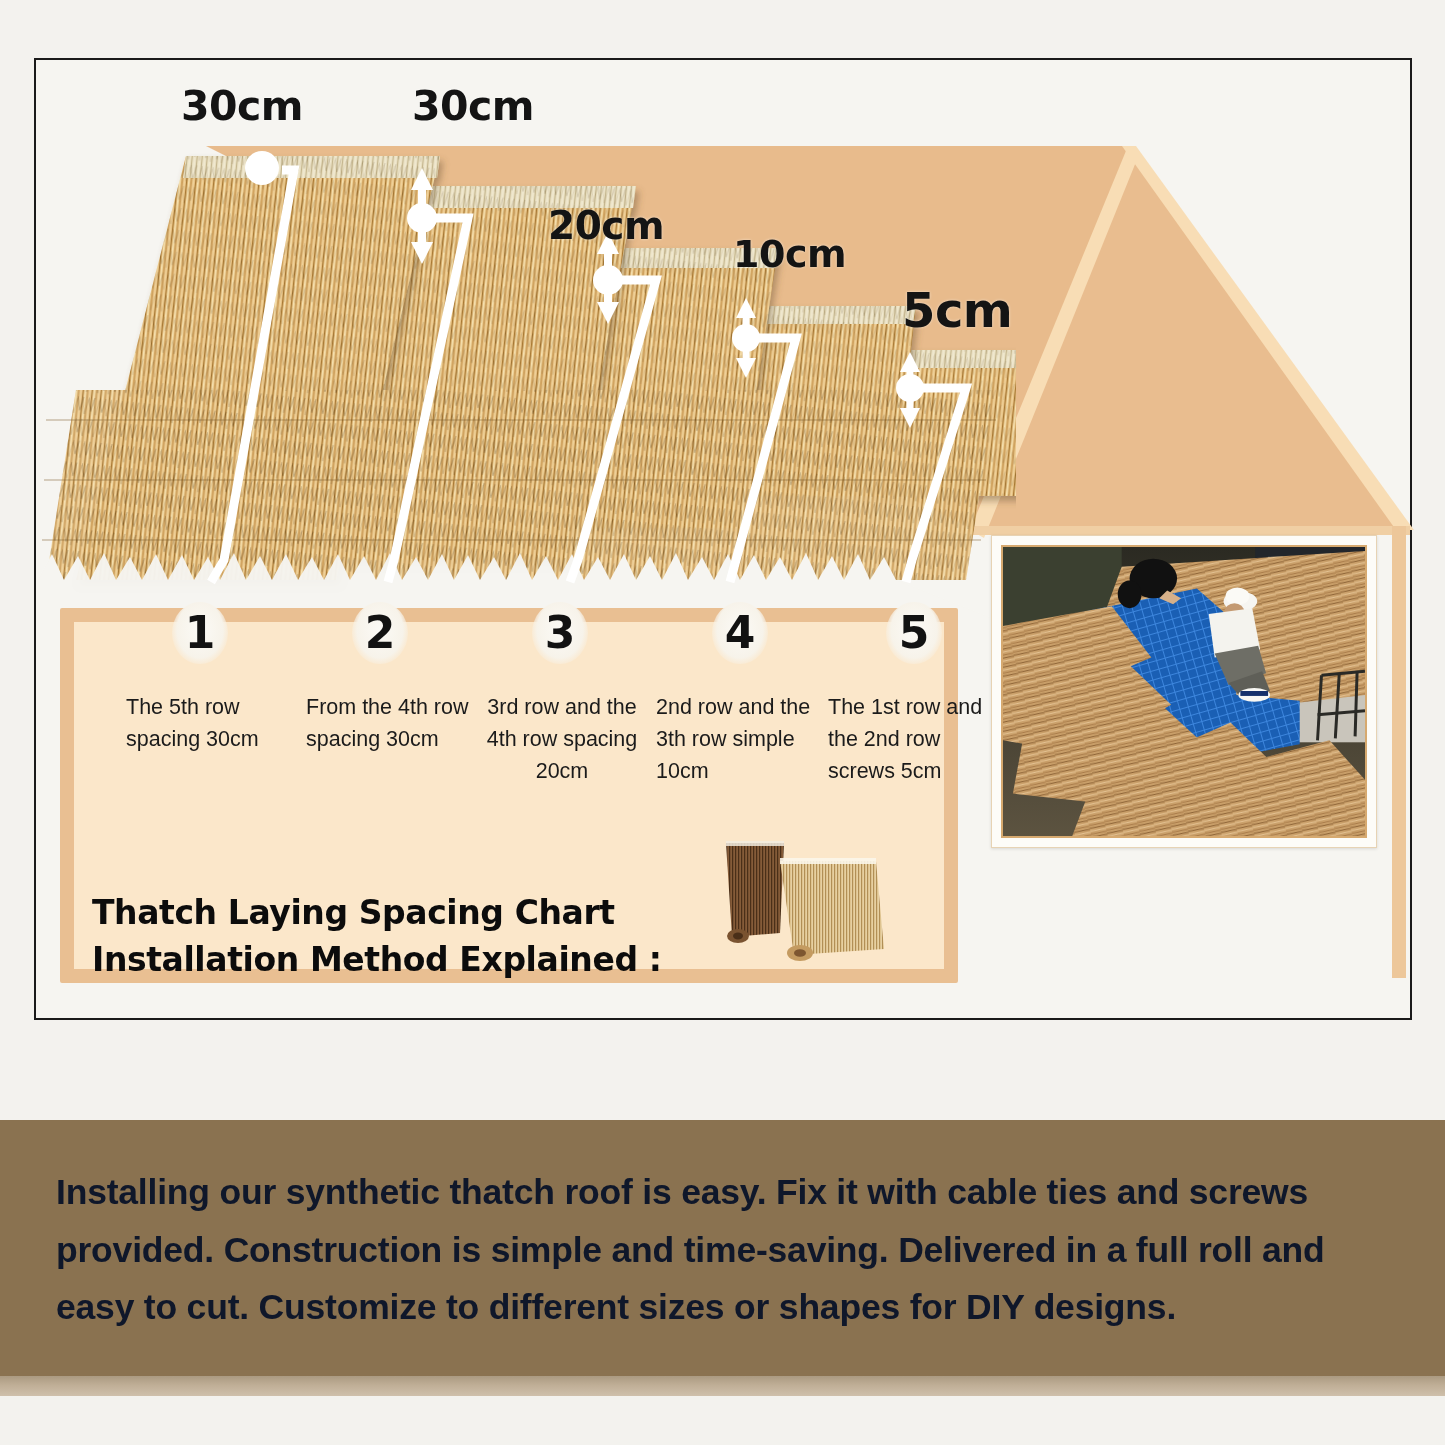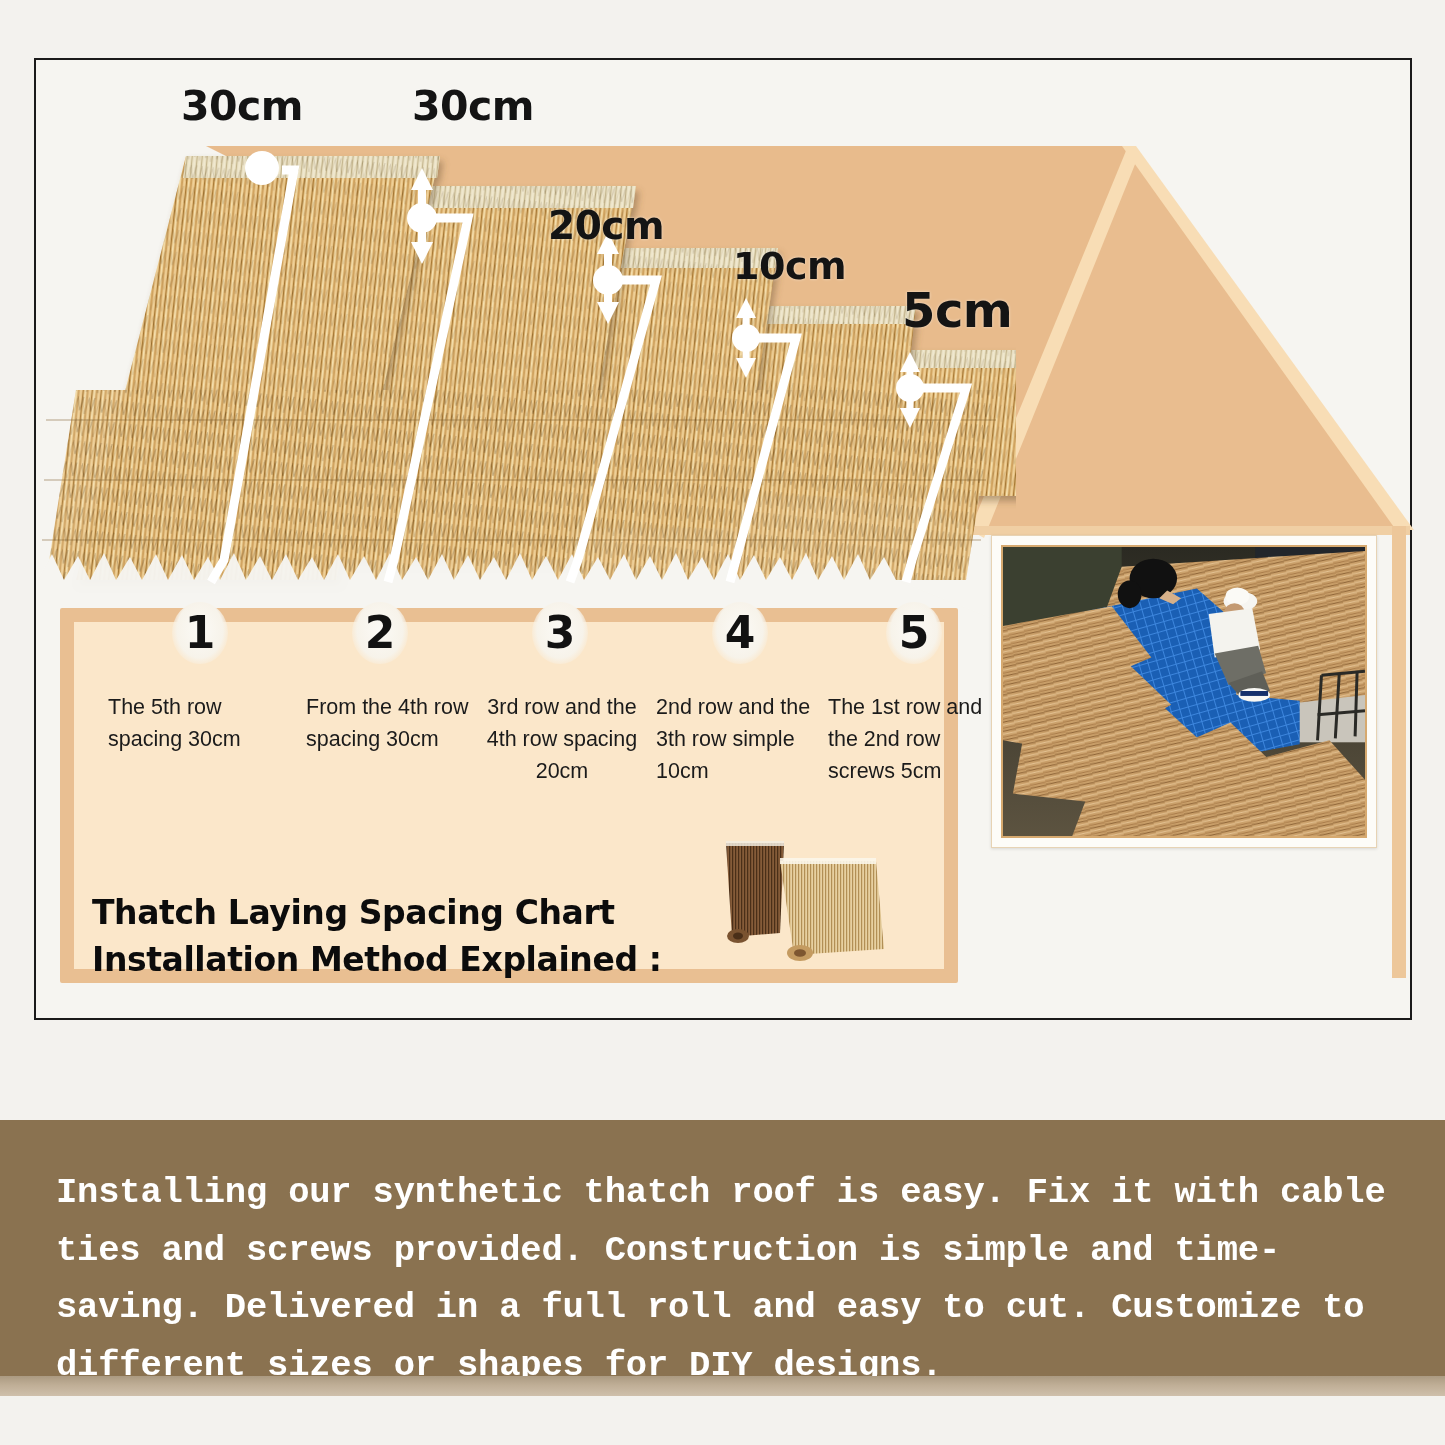--- a/index.html
+++ b/index.html
@@ -102,22 +102,22 @@
     width: 1445px; height: 256px;
     background: #8a7250;
   }
   .banner-strip {
     position: absolute; left: 0; top: 1376px;
     width: 1445px; height: 20px;
     background: linear-gradient(180deg,#ab9a81 0%, #bfae96 45%, #cfc0ab 100%);
   }
   .banner-text {
     position: absolute; left: 56px; top: 44px; width: 1330px;
-    color: #ffffff;
-    font-family: Liberation Mono, monospace;
+    color: #0f172a;
+    font-family: Liberation Sans, sans-serif;
     font-weight: 700;
     font-size: 35.5px;
     line-height: 1.62;
     letter-spacing: -0.2px;
   }
 </style>
 </head>
 <body>
 
 <div id="root">
@@ -242,34 +242,34 @@
 
             <path d="M710,238 l10,20 l-6.5,0 l0,40 l6.5,0 l-10,20 l-10,-20 l6.5,0 l0,-40 l-6.5,0 Z"></path>
 
             <path d="M874,292 l10,20 l-6.5,0 l0,36 l6.5,0 l-10,20 l-10,-20 l6.5,0 l0,-36 l-6.5,0 Z"></path>
           </g>
         </svg>
 
         <div class="dim-label" style="left:145px; top:22px; font-size:41px;">30cm</div>
         <div class="dim-label" style="left:376px; top:22px; font-size:41px;">30cm</div>
         <div class="dim-label" style="left:512px; top:110px; font-size:39px;margin-top:33px;">20cm</div>
-        <div class="dim-label" style="left:697px; top:172px; font-size:38px;margin-top:12px;">10cm</div>
+        <div class="dim-label" style="left:697px; top:172px; font-size:38px;">10cm</div>
         <div class="dim-label" style="left:866px; top:222px; font-size:48px;">5cm</div>
       </div>
 
       <div class="caption-panel">
         <div class="caption-inner">
 
           <div class="num-badge" style="left:98px;">1</div>
           <div class="num-badge" style="left:278px;">2</div>
           <div class="num-badge" style="left:458px;">3</div>
           <div class="num-badge" style="left:638px;">4</div>
           <div class="num-badge" style="left:812px;">5</div>
 
-          <div class="cap-col" style="left:34px;  width:168px;">The 5th row spacing 30cm</div>
+          <div class="cap-col" style="left:52px;  width:168px;">The 5th row spacing 30cm</div>
           <div class="cap-col" style="left:232px; width:176px;">From the 4th  row spacing 30cm</div>
           <div class="cap-col" style="left:404px; width:168px;text-align:center;">3rd row and the 4th row spacing 20cm</div>
           <div class="cap-col" style="left:582px; width:162px;">2nd row and the 3th row simple 10cm</div>
           <div class="cap-col" style="left:754px; width:160px;">The 1st  row and the 2nd row screws 5cm</div>
 
           <div class="title-block">
             <div>Thatch Laying Spacing Chart</div>
             <div>Installation Method Explained :</div>
           </div>
 

